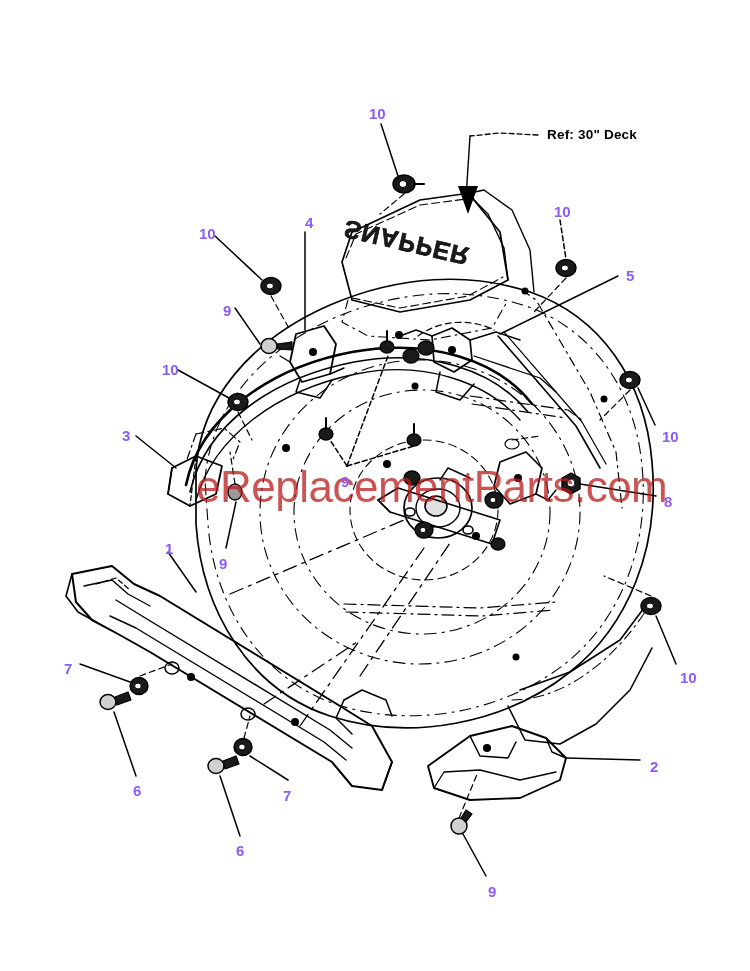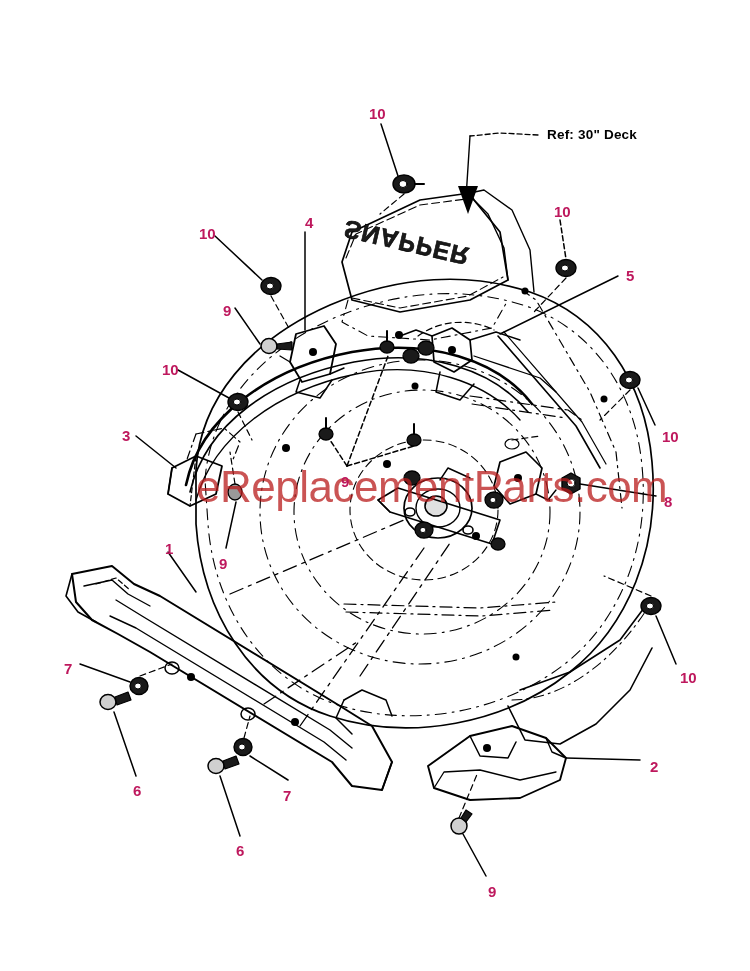--- a/index.html
+++ b/index.html
@@ -22,21 +22,21 @@
     left: 0;
     top: 0;
     width: 750px;
     height: 971px;
   }
   .callout {
     position: absolute;
     font-family: "Liberation Sans", sans-serif;
     font-weight: bold;
     font-size: 15px;
-    color: #be185d;
+    color: #8b5cf6;
     line-height: 1;
     letter-spacing: 0px;
     white-space: nowrap;
     user-select: none;
     text-align: right;
   }
   .ref-label {
     position: absolute;
     font-family: "Liberation Sans", sans-serif;
     font-weight: bold;

